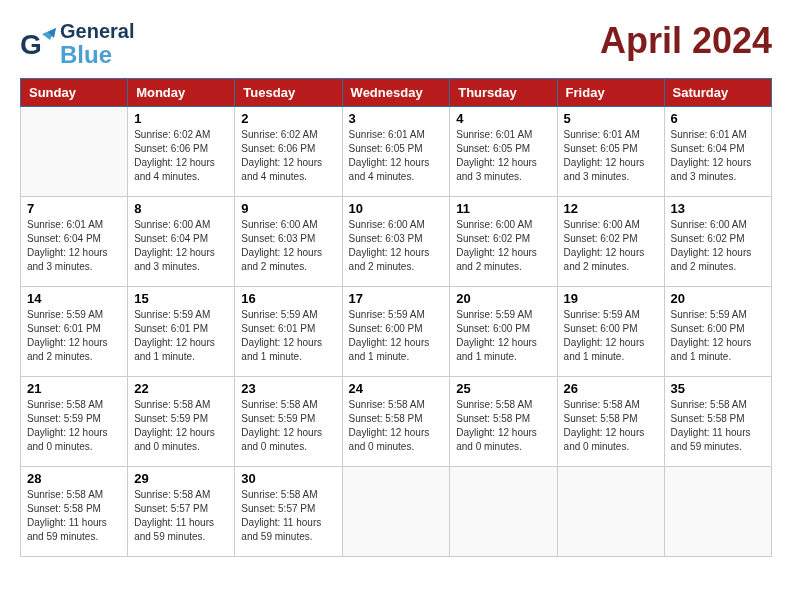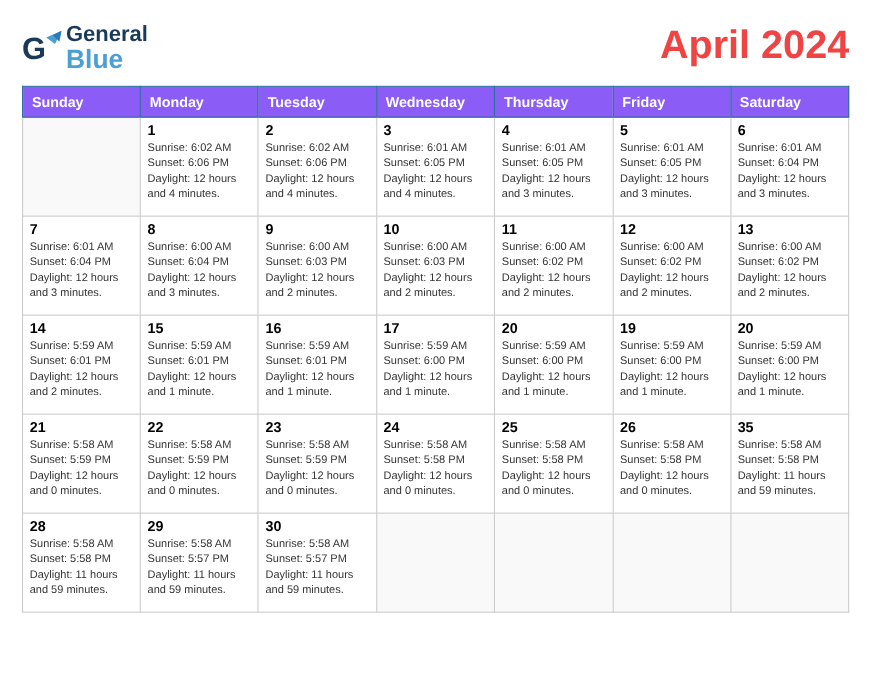--- a/index.html
+++ b/index.html
@@ -20,33 +20,33 @@
       display: flex;
       flex-direction: column;
       align-items: flex-start;
     }
     .title-area {
       text-align: right;
     }
     .month-title {
       font-size: 36px;
       font-weight: bold;
-      color: #ef4444;
+      color: #7f1d1d;
     }
     .location {
       font-size: 16px;
       color: #555;
     }
     .calendar {
       width: 100%;
       border-collapse: collapse;
       font-size: 11px;
     }
     .calendar thead tr th {
-      background-color: #8b5cf6;
+      background-color: #b91c1c;
       color: #fff;
       text-align: left;
       padding: 6px 8px;
       font-size: 13px;
       border: 1px solid #2e6da4;
     }
     .calendar tbody tr td {
       border: 1px solid #ccc;
       vertical-align: top;
       padding: 4px 6px;

